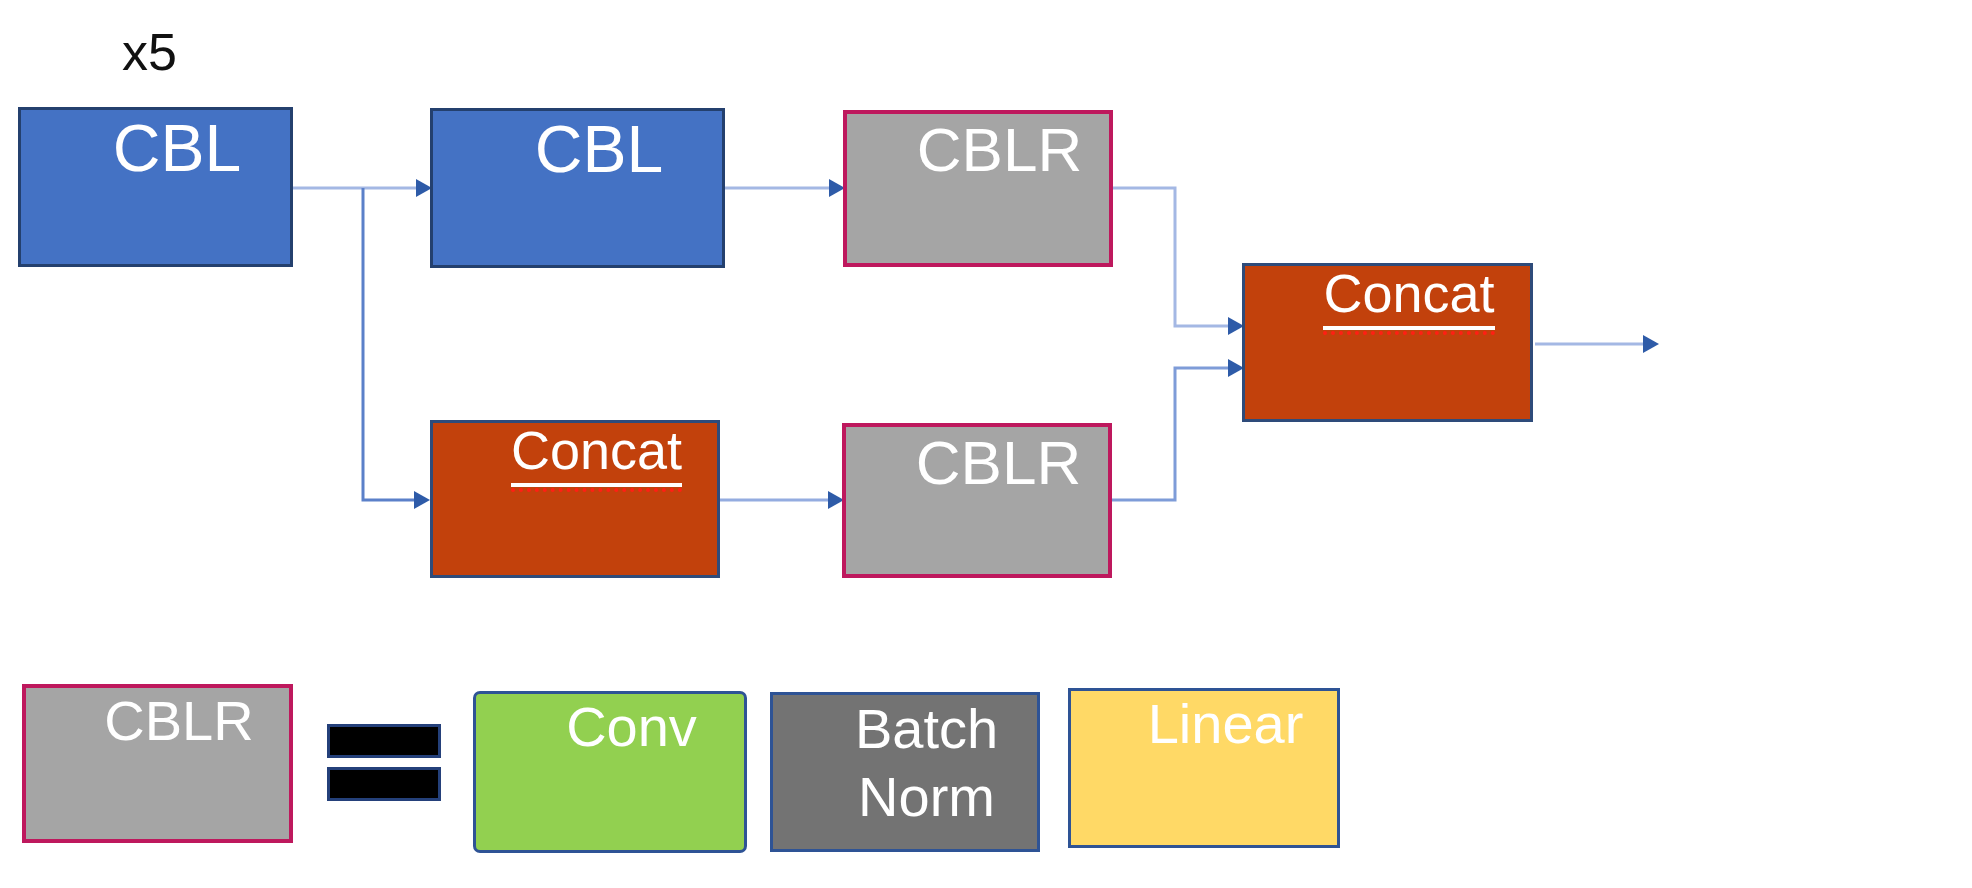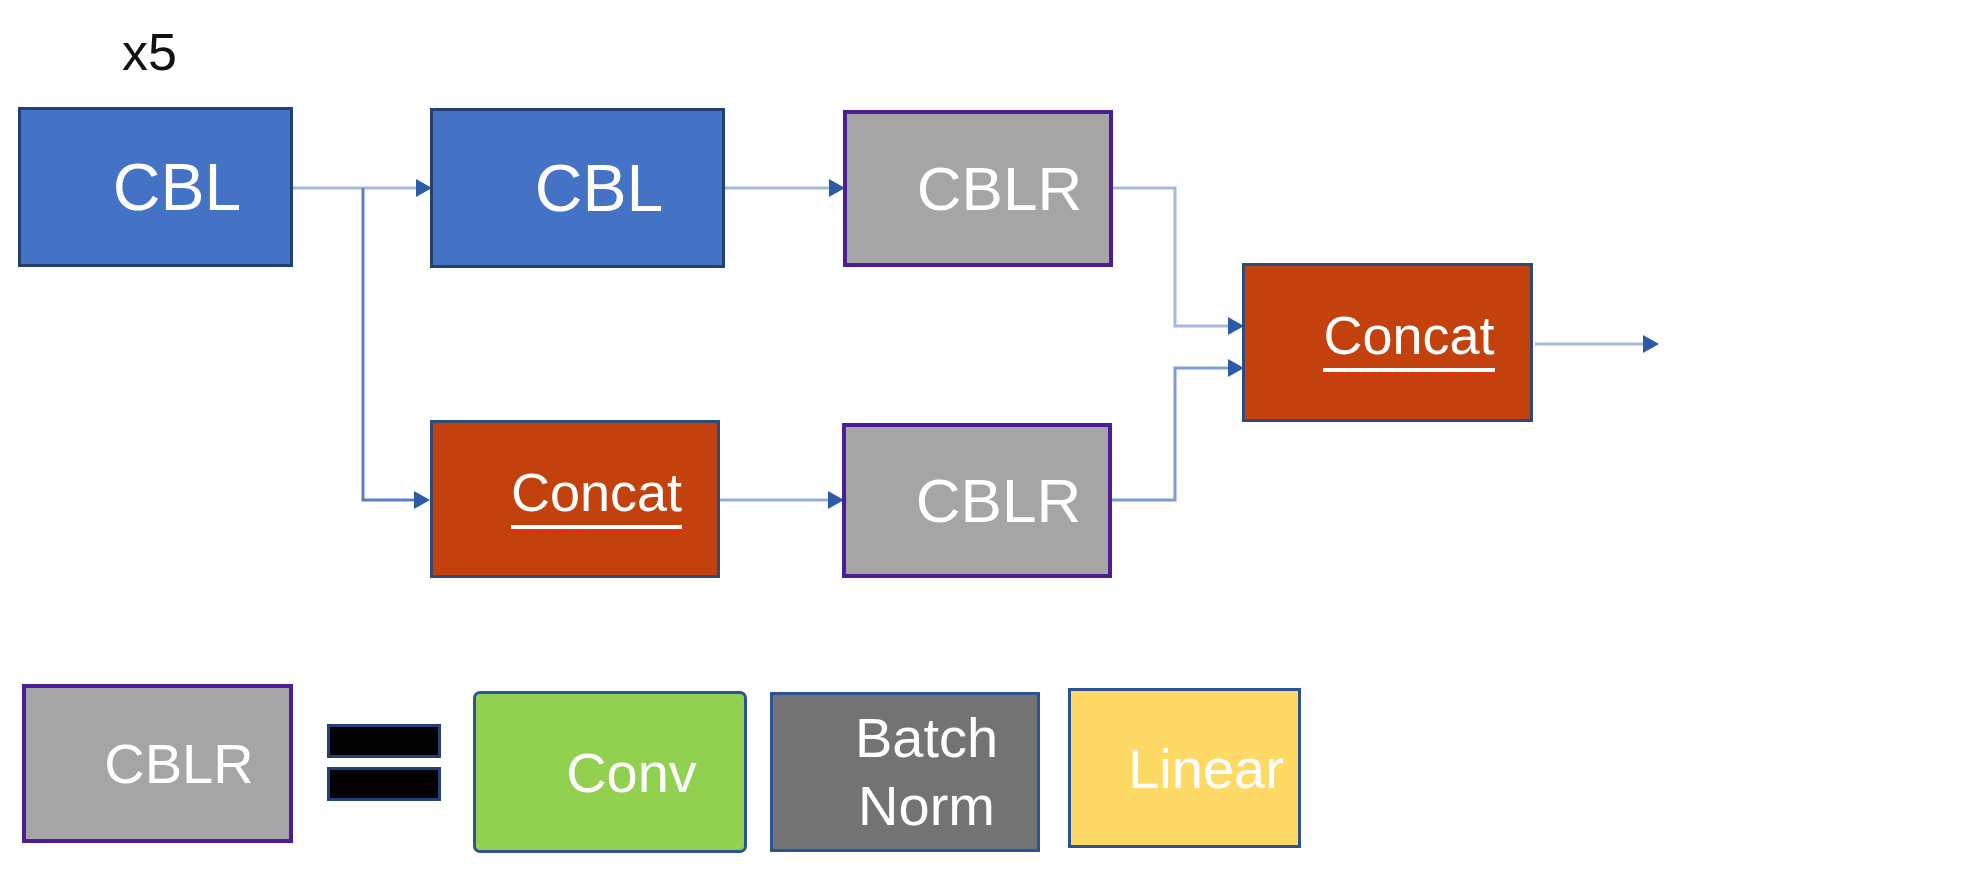--- a/index.html
+++ b/index.html
@@ -19,49 +19,49 @@
     position: absolute;
     left: 0; top: 0;
     width: 1972px;
     height: 888px;
     z-index: 0;
   }
   .node {
     position: absolute;
     box-sizing: border-box;
     display: flex;
-    align-items: center;
+    align-items: flex-start;
     justify-content: center;
     color: #ffffff;
     z-index: 1;
     text-align: center;
     padding-left: 43px;
   }
   
   .blue   { background: #4472C4; border: 3px solid #24406E; }
-  .gray   { background: #A5A5A5; border: 4px solid #4c1d95; }
+  .gray   { background: #A5A5A5; border: 4px solid #be185d; }
   .orange { background: #c2410c; border: 3px solid #2E4B7A; }
   .purple { background: #7030A0; border: 2px solid #8257AE; }
   .green  { background: #92D050; border: 3px solid #2E5395; }
   .red    { background: #737373; border: 3px solid #2E5395; }
   .yellow { background: #FFD966; border: 3px solid #2E5395; }
 
   #n-cbl1        { left: 18px;   top: 107px; width: 275px; height: 160px; font-size: 66px; }
   #n-cbl2        { left: 430px;  top: 108px; width: 295px; height: 160px; font-size: 66px; }
   #n-cblr-top    { left: 843px;  top: 110px; width: 270px; height: 157px; font-size: 62px; }
   #n-concat-low  { left: 430px;  top: 420px; width: 290px; height: 158px; font-size: 54px; }
   #n-cblr-low    { left: 842px;  top: 423px; width: 270px; height: 155px; font-size: 62px; }
   #n-concat-main { left: 1242px; top: 263px; width: 291px; height: 159px; font-size: 54px; }
   #n-yolo        { left: 1657px; top: 265px; width: 273px; height: 160px; font-size: 44px; letter-spacing: 1px; }
 
   
   #lg-cblr   { left: 22px;   top: 684px; width: 271px; height: 159px; font-size: 56px; }
   #lg-conv   { left: 473px;  top: 691px; width: 274px; height: 162px; font-size: 56px; border-radius: 7px; }
   #lg-batch  { left: 770px;  top: 692px; width: 270px; height: 160px; font-size: 56px; line-height: 1.22; }
-  #lg-linear { left: 1068px; top: 688px; width: 233px; height: 160px; font-size: 56px; }
+  #lg-linear { left: 1068px; top: 688px; width: 272px; height: 160px; font-size: 56px; }
 
   .eq-bar {
     position: absolute;
     box-sizing: border-box;
     left: 327px;
     width: 114px;
     height: 34px;
     background: #000000;
     border: 3px solid #24407A;
     z-index: 1;

